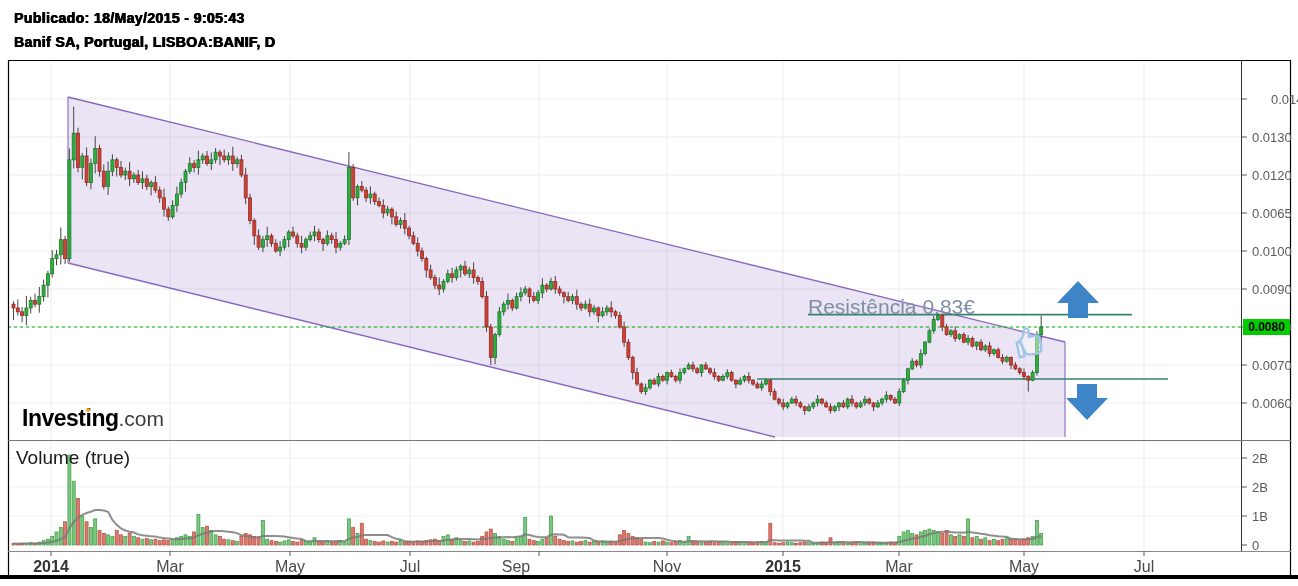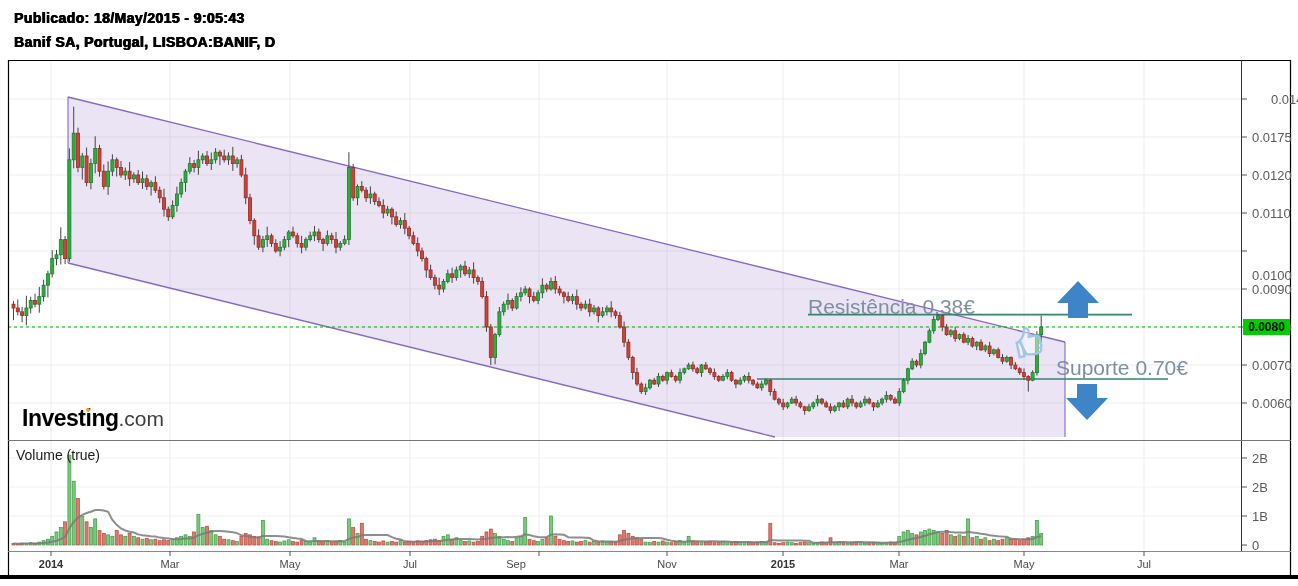--- a/index.html
+++ b/index.html
@@ -3,28 +3,28 @@
 <meta charset="utf-8">
 <style>
   html,body{margin:0;padding:0;background:#fff;}
   #stage{position:relative;width:1298px;height:586px;background:#fff;overflow:hidden;
          font-family:"Liberation Sans",sans-serif;}
   .abs{position:absolute;}
   .hdr{left:14px;color:#000;font-size:14px;font-weight:900;letter-spacing:.4px;
        text-shadow:.6px 0 0 #000,-.3px 0 0 #000;white-space:nowrap;text-align:right;}
   #hdr1{top:10px;} #hdr2{top:34px;}
   .axis-label{position:absolute;font-size:13px;color:#5a5a5a;white-space:nowrap;}
-  .x-label{position:absolute;font-size:11px;color:#4a4a4a;transform:translateX(-50%);white-space:nowrap;}
+  .x-label{position:absolute;font-size:16px;color:#4a4a4a;transform:translateX(-50%);white-space:nowrap;}
   .x-label.bold{font-weight:bold;color:#333;}
   #price-tag{left:1243px;top:319px;width:47px;height:16px;background:#00cc00;color:#000;
              font-size:12px;line-height:16px;text-align:center;font-weight:bold;}
   .annot{position:absolute;color:#7e8fa3;font-size:21px;white-space:nowrap;}
   #annot-res{left:808px;top:295px;}
   #annot-sup{left:1056px;top:356px;}
-  #vol-title{left:16px;top:447px;font-size:14px;color:#1a1a1a;}
+  #vol-title{left:16px;top:447px;font-size:19px;color:#1a1a1a;}
   #logo{left:22px;top:405px;font-size:23px;font-weight:800;color:#000;letter-spacing:-0.5px;}
   #logo .com{font-size:21px;font-weight:400;color:#3c3c3c;letter-spacing:0;}
   #logo .idot{position:relative;}
   #logo .idot::after{content:'';position:absolute;left:0.5px;top:2.5px;width:4.5px;height:4.5px;
                      border-radius:50%;background:#f6a821;}
   svg{position:absolute;top:0;left:0;}
 </style>
 </head>
 <body>
 
@@ -824,29 +824,28 @@
       <line x1="1144" y1="551" x2="1144" y2="556" stroke="#555" stroke-width="1"></line>
     </svg>
 
   <div id="hdr1" class="abs hdr">Publicado: 18/May/2015 - 9:05:43</div>
   <div id="hdr2" class="abs hdr">Banif SA, Portugal, LISBOA:BANIF, D</div>
 
   <div id="logo" class="abs"><span>Invest</span><span class="idot">i</span><span>ng</span><span class="com">.com</span></div>
 
   <div id="vol-title" class="abs">Volume (true)</div>
 
-  <div id="annot-res" class="annot">Resistência 0.38€</div>
-  <div id="annot-sup" class="annot">Suporte 0.70€</div>
+  <div id="annot-res" class="annot">Resistência 0.83€</div>
 
   <div id="price-axis" class="abs" style="left:1242px;top:60px;width:49px;height:491px;">
       <div class="axis-label" style="left: 10px; top: 32px; margin-left: 19px;">0.0140</div>
-      <div class="axis-label" style="left: 10px; top: 70px;">0.0175</div>
+      <div class="axis-label" style="left: 10px; top: 70px;">0.0130</div>
       <div class="axis-label" style="left: 10px; top: 108px;">0.0120</div>
-      <div class="axis-label" style="left: 10px; top: 146px;">0.0110</div>
-      <div class="axis-label" style="left: 10px; top: 184px; margin-top: 24px;">0.0100</div>
+      <div class="axis-label" style="left: 10px; top: 146px;">0.0065</div>
+      <div class="axis-label" style="left: 10px; top: 184px;">0.0100</div>
       <div class="axis-label" style="left: 10px; top: 222px;">0.0090</div>
       <div class="axis-label" style="left: 10px; top: 260px;">0.0080</div>
       <div class="axis-label" style="left: 10px; top: 298px;">0.0070</div>
       <div class="axis-label" style="left: 10px; top: 336px;">0.0060</div>
       <div class="axis-label" style="left: 10px; top: 391px;">2B</div>
       <div class="axis-label" style="left: 10px; top: 420px; text-align: right;">2B</div>
       <div class="axis-label" style="left: 10px; top: 449px;">1B</div>
       <div class="axis-label" style="left: 10px; top: 478px;">0</div>
     </div>
   <div id="x-axis" class="abs" style="left:8px;top:551px;width:1283px;height:26px;">

